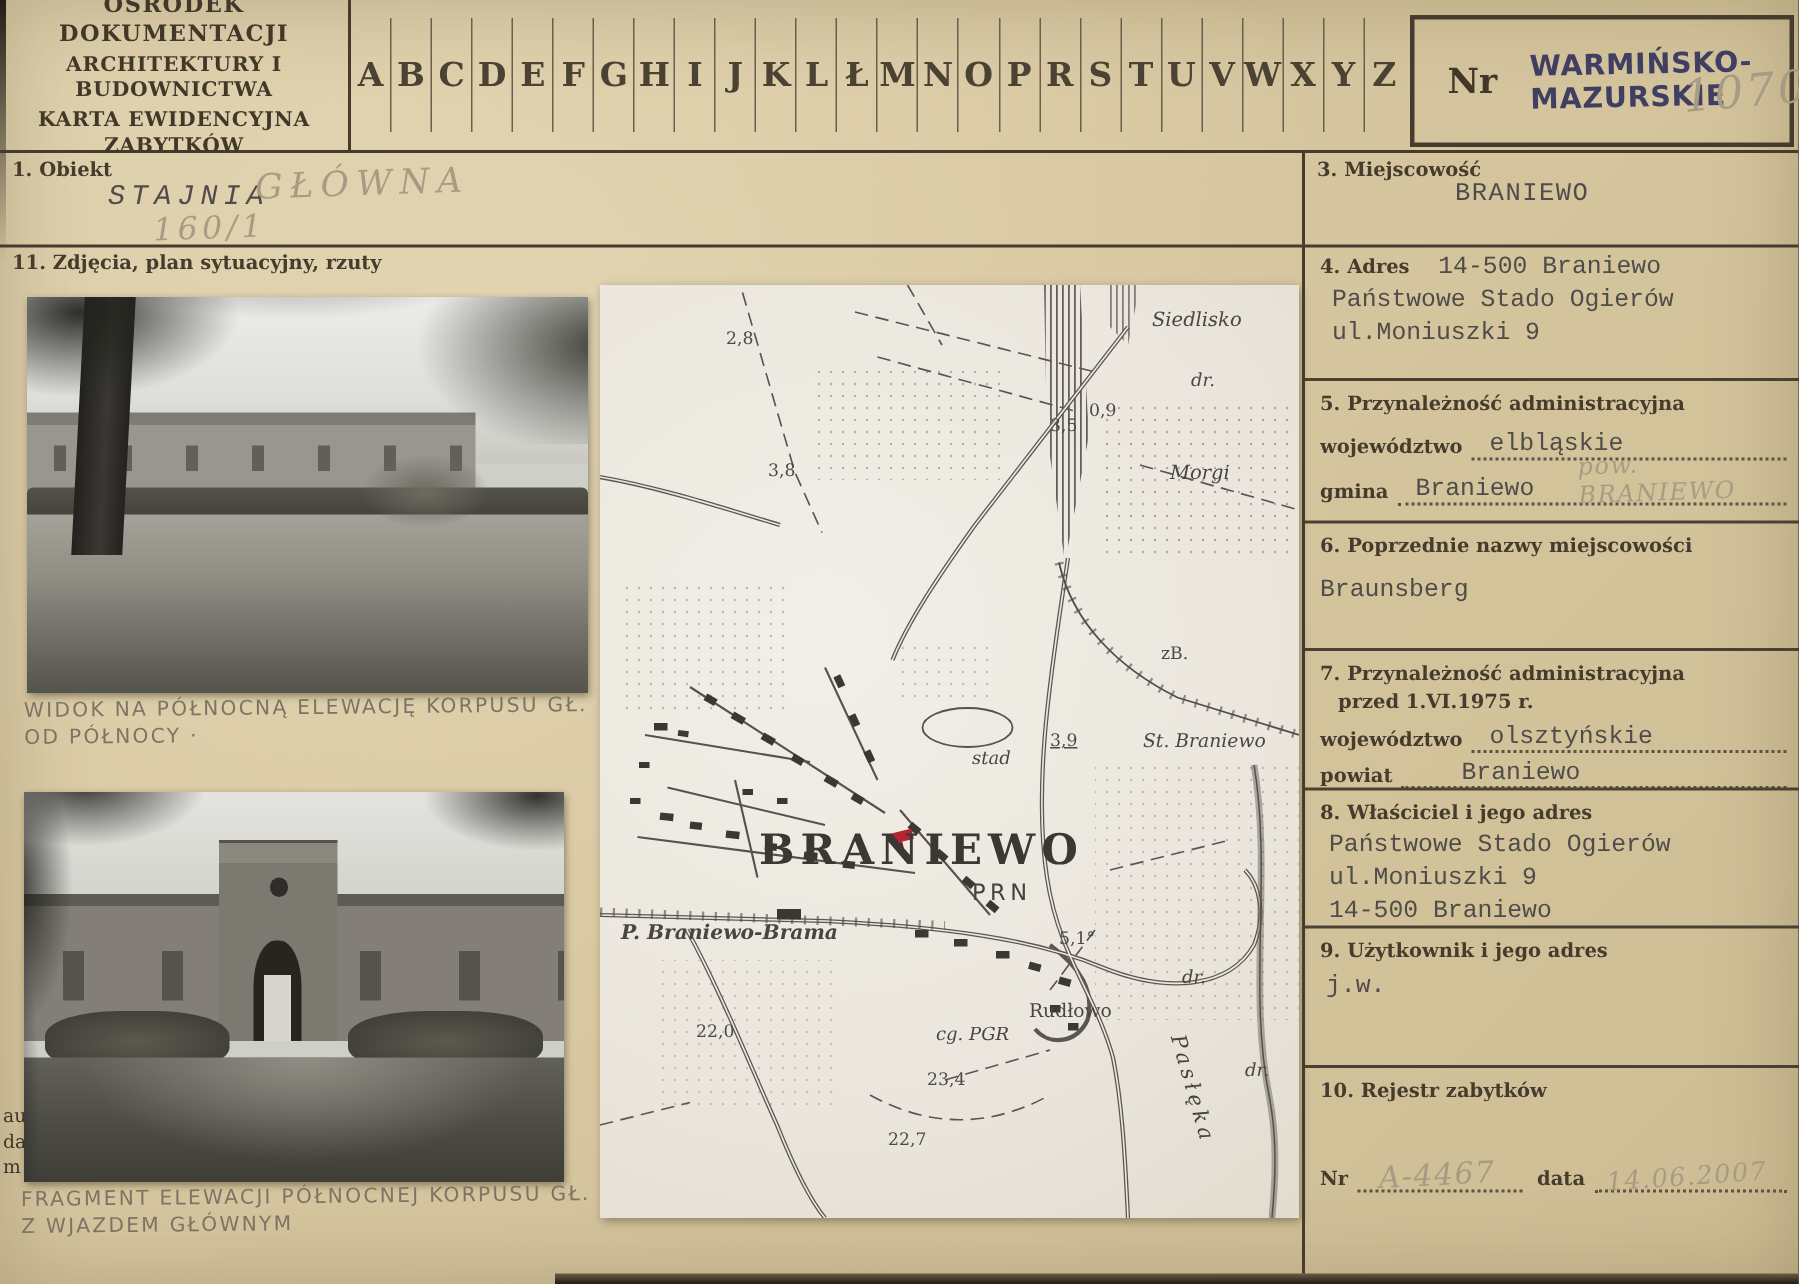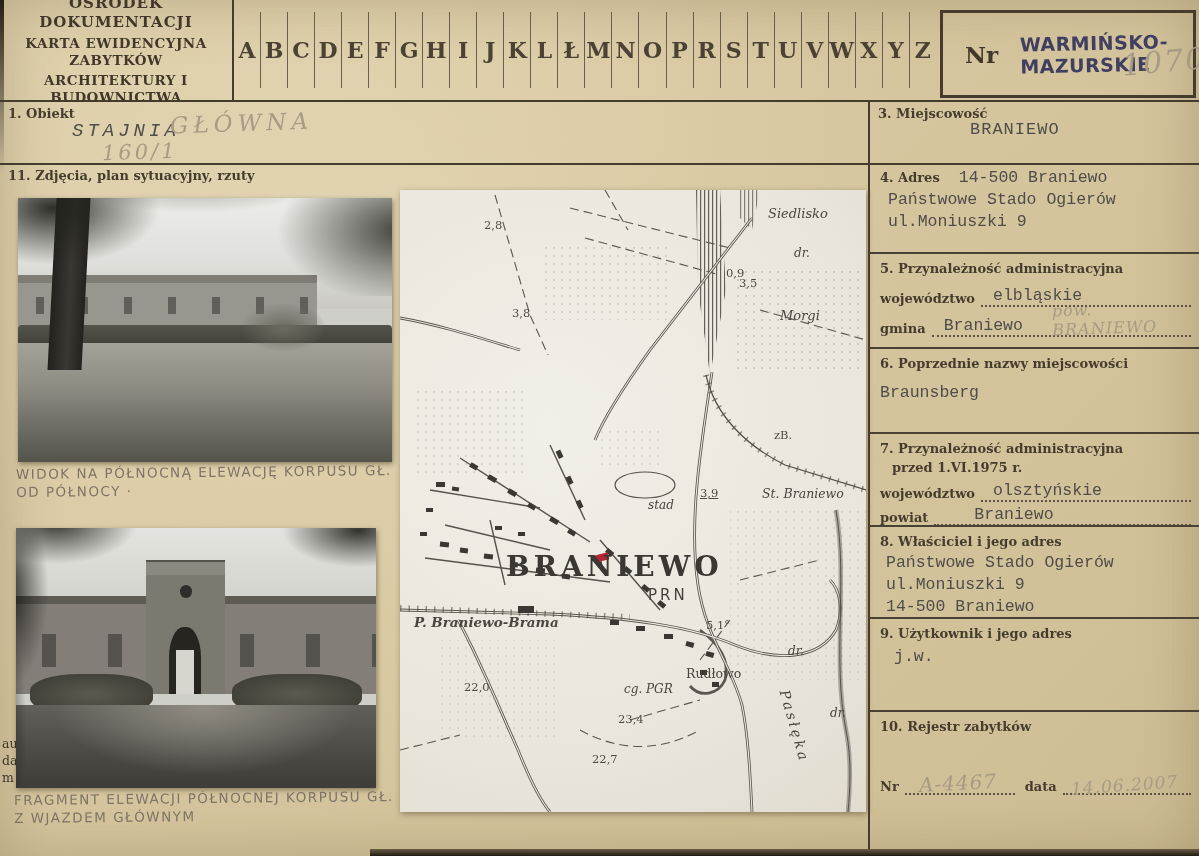--- a/index.html
+++ b/index.html
@@ -135,22 +135,22 @@
 </head>
 <body>
 
 <div class="card">
   <div class="edge-left"></div>
   <div class="edge-bottom"></div>
 
   <div class="hdr">
     <div class="inst">
       <div class="l1">OŚRODEK DOKUMENTACJI</div>
+      <div class="l2">ARCHITEKTURY I BUDOWNICTWA</div>
       <div class="l2">KARTA EWIDENCYJNA ZABYTKÓW</div>
-      <div class="l2">ARCHITEKTURY I BUDOWNICTWA</div>
     </div>
     <div class="alpha">
         <div class="letter-cell">A</div>
         <div class="letter-cell">B</div>
         <div class="letter-cell">C</div>
         <div class="letter-cell">D</div>
         <div class="letter-cell">E</div>
         <div class="letter-cell">F</div>
         <div class="letter-cell">G</div>
         <div class="letter-cell">H</div>
@@ -345,21 +345,21 @@
       <g transform="translate(193,366) rotate(-14)">
         <rect x="0" y="0" width="15" height="7" fill="#b22531"></rect>
         <rect x="2" y="7" width="5" height="5" fill="#7e1a22"></rect>
       </g>
     </svg>
 
     <span class="mlab it" style="left:368px;top:16px;font-size:13px;">Siedlisko</span>
     <span class="mlab it" style="left:394px;top:56px;font-size:12px;">dr.</span>
     <span class="mlab num" style="left:84px;top:28px;">2,8</span>
     <span class="mlab num" style="left:326px;top:76px;">0,9</span>
-    <span class="mlab num" style="left:300px;top:86px;padding-left:39px;">3,5</span>
+    <span class="mlab num" style="left:300px;top:86px;">3,5</span>
     <span class="mlab num" style="left:112px;top:116px;">3,8</span>
     <span class="mlab it" style="left:380px;top:118px;font-size:13px;">Morgi</span>
     <span class="mlab num" style="left:374px;top:238px;">zB.</span>
     <span class="mlab it" style="left:362px;top:296px;font-size:12.5px;">St. Braniewo</span>
     <span class="mlab it" style="left:248px;top:308px;font-size:12px;">stad</span>
     <span class="mlab num" style="left:300px;top:296px;text-decoration:underline;">3,9</span>
     <span class="mlab braniewo-big" style="left:106px;top:360px;">BRANIEWO</span>
     <span class="mlab prn" style="left:248px;top:396px;">PRN</span>
     <span class="mlab it" style="left:14px;top:424px;font-size:13.5px;font-weight:bold;">P. Braniewo-Brama</span>
     <span class="mlab num" style="left:306px;top:428px;">5,1°</span>
@@ -423,21 +423,21 @@
 
     <div class="sect" style="top:362px;height:92px;">
       <span class="flabel">8. Właściciel i jego adres</span>
       <div class="tline" style="margin-left:6px;margin-top:2px;">Państwowe Stado Ogierów</div>
       <div class="tline" style="margin-left:6px;">ul.Moniuszki 9</div>
       <div class="tline" style="margin-left:6px;">14-500 Braniewo</div>
     </div>
 
     <div class="sect" style="top:454px;height:93px;">
       <span class="flabel">9. Użytkownik i jego adres</span>
-      <div class="tline" style="margin-left:14px;margin-top:4px;">j.w.</div>
+      <div class="tline" style="margin-left:4px;margin-top:4px;">j.w.</div>
     </div>
 
     <div class="sect" style="top:547px;height:139px;">
       <span class="flabel">10. Rejestr zabytków</span>
       <div class="dotrow" style="margin-top:38px;">
         <span class="flabel">Nr</span>
         <span class="dotfill" style="max-width:110px;">
           <span class="hw" style="left:14px;font-size:20px;transform:rotate(-3deg);">A-4467</span>
         </span>
         <span class="flabel" style="margin-left:10px;">data</span>

